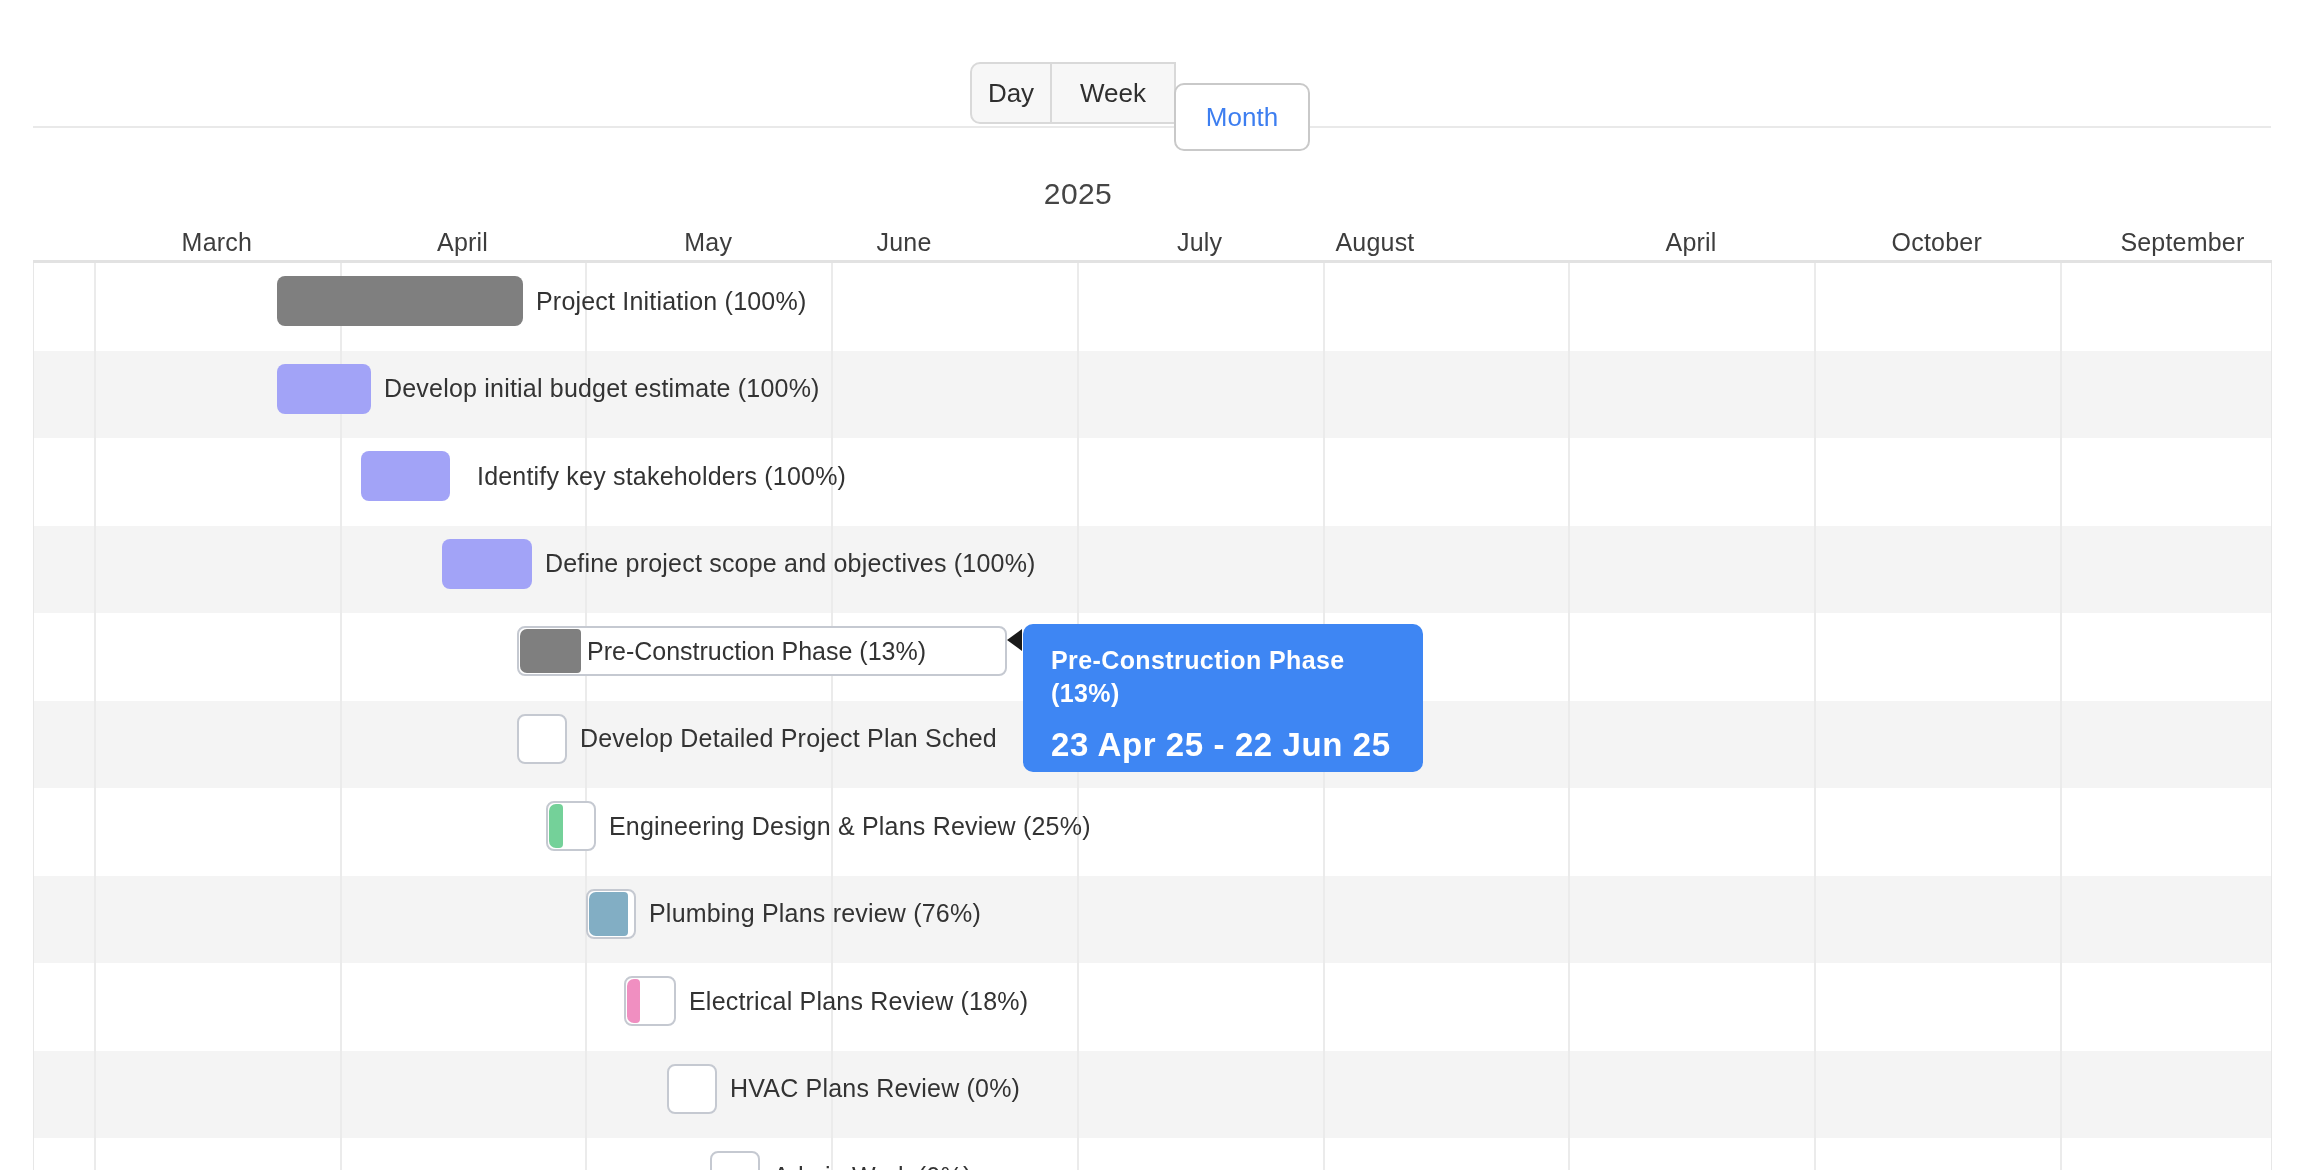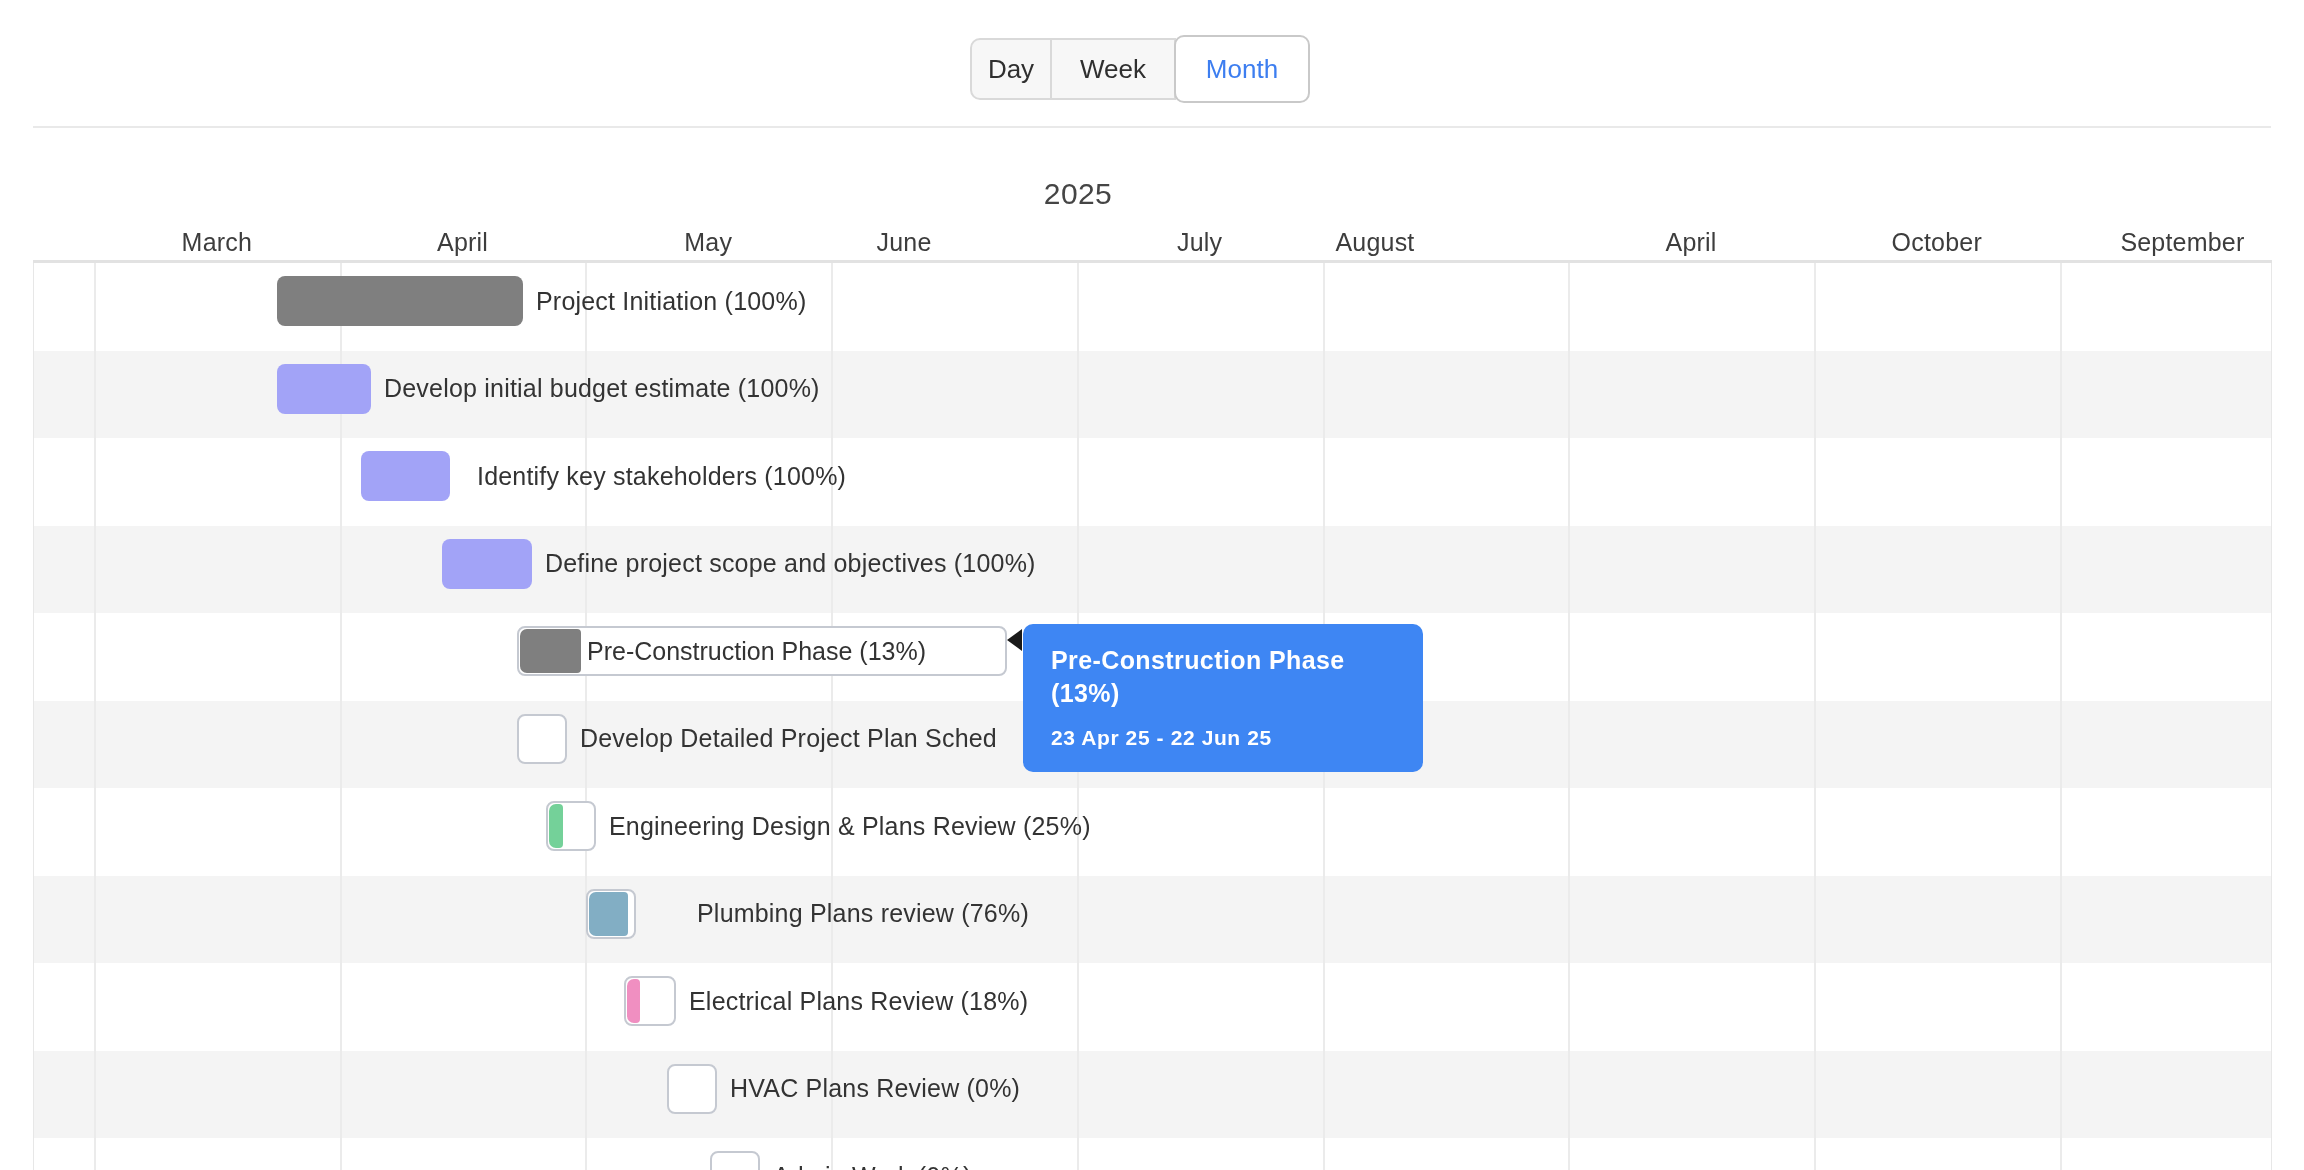--- a/index.html
+++ b/index.html
@@ -11,21 +11,21 @@
   
   .view-switcher { position:absolute; left:970px; top:35px; display:flex; align-items:center; z-index:20; }
   .vs-btn {
     height:62px; box-sizing:border-box; display:flex; align-items:center; justify-content:center;
     font-size:26px; color:#2f2f2f; background:#f7f7f7; border:2px solid #d9d9d9; cursor:pointer;
   }
   .vs-btn + .vs-btn { margin-left:-2px; }
   .vs-btn:first-child { border-radius:10px 0 0 10px; }
   .vs-btn.active {
     background:#ffffff; color:#3d7ef0; border:2px solid #c9c9c9; border-radius:10px;
-    height:68px; z-index:2;
+    height:68px; z-index:2;margin-top:48px;
   }
 
   
   .top-divider { position:absolute; left:33px; top:126px; width:2238px; height:2px; background:#e9e9e9; }
   .year-label  { position:absolute; top:177px; left:1078px; transform:translateX(-50%);
                  font-size:30px; color:#454545; letter-spacing:0.4px; }
   .month-label { position:absolute; top:228px; transform:translateX(-50%);
                  font-size:25px; color:#3d3d3d; letter-spacing:0.2px; white-space:nowrap; }
   .header-underline { position:absolute; left:33px; top:260px; width:2239px; height:3px; background:#e2e2e2; }
 
@@ -44,21 +44,21 @@
 
   .task-label { position:absolute; height:50px; display:flex; align-items:center; z-index:3;
                 font-size:25px; color:#333333; white-space:nowrap; letter-spacing:0.2px; }
 
   
   .tooltip {
     position:absolute; left:1023px; top:624px; width:400px; height:148px; box-sizing:border-box;
     background:#3e86f3; border-radius:10px; padding:20px 28px; color:#ffffff; z-index:10;
   }
   .tooltip-title { font-size:25px; font-weight:600; line-height:33px; letter-spacing:0.4px; max-width:330px; }
-  .tooltip-dates { font-size:21px; font-weight:600; letter-spacing:0.6px; margin-top:16px; }
+  .tooltip-dates { font-size:33px; font-weight:600; letter-spacing:0.6px; margin-top:16px; }
   .tooltip-arrow {
     position:absolute; left:1007px; top:629px; width:0; height:0; z-index:11;
     border-top:11px solid transparent; border-bottom:11px solid transparent;
     border-right:15px solid #1a1a1a;
   }
 </style>
 </head>
 <body>
 
 <div class="view-switcher">
@@ -116,21 +116,21 @@
     <div class="task-bar outlined" style="left: 517px; top: 363px; width: 490px;">
       <div class="bar-fill" style="width: 61px; background: rgb(127, 127, 127);"></div>
       <div class="bar-inner-label" style="left: 68px;">Pre-Construction Phase (13%)</div>
     </div>
     <div class="task-label" style="left: 580px; top: 450.5px;">Develop Detailed Project Plan Sched</div>
     <div class="task-bar outlined" style="left: 517px; top: 450.5px; width: 50px;"></div>
     <div class="task-label" style="left: 609px; top: 538px;">Engineering Design &amp; Plans Review (25%)</div>
     <div class="task-bar outlined" style="left: 546px; top: 538px; width: 50px;">
       <div class="bar-fill" style="width: 14px; background: rgb(116, 209, 153);"></div>
     </div>
-    <div class="task-label" style="left: 649px; top: 625.5px; margin-left: 48px;">Plumbing Plans review (76%)</div>
+    <div class="task-label" style="left: 649px; top: 625.5px;">Plumbing Plans review (76%)</div>
     <div class="task-bar outlined" style="left: 586px; top: 625.5px; width: 50px;">
       <div class="bar-fill" style="width: 39px; background: rgb(130, 174, 196);"></div>
     </div>
     <div class="task-label" style="left: 689px; top: 713px;">Electrical Plans Review (18%)</div>
     <div class="task-bar outlined" style="left: 624px; top: 713px; width: 52px;">
       <div class="bar-fill" style="width: 13px; background: rgb(240, 143, 193);"></div>
     </div>
     <div class="task-label" style="left: 730px; top: 800.5px;">HVAC Plans Review (0%)</div>
     <div class="task-bar outlined" style="left: 667px; top: 800.5px; width: 50px;"></div>
     <div class="task-label" style="left: 773px; top: 888px;">Admin Work (0%)</div>

